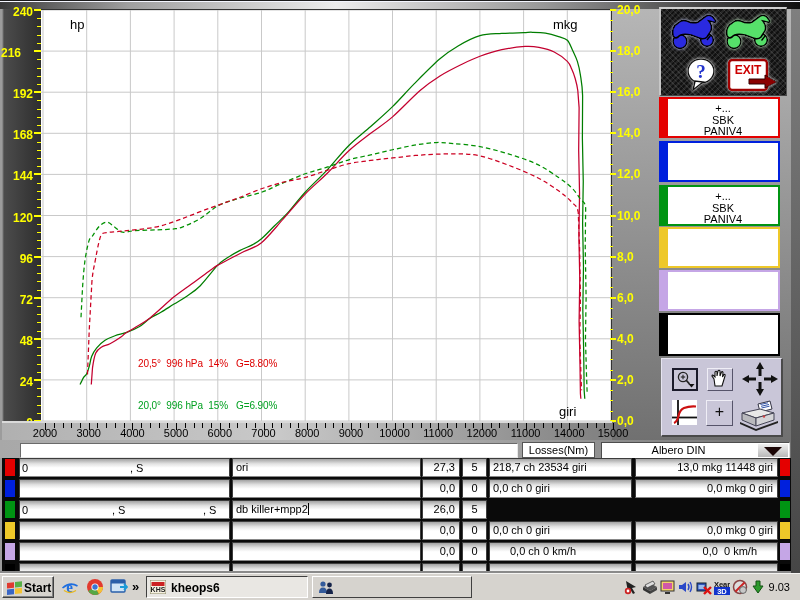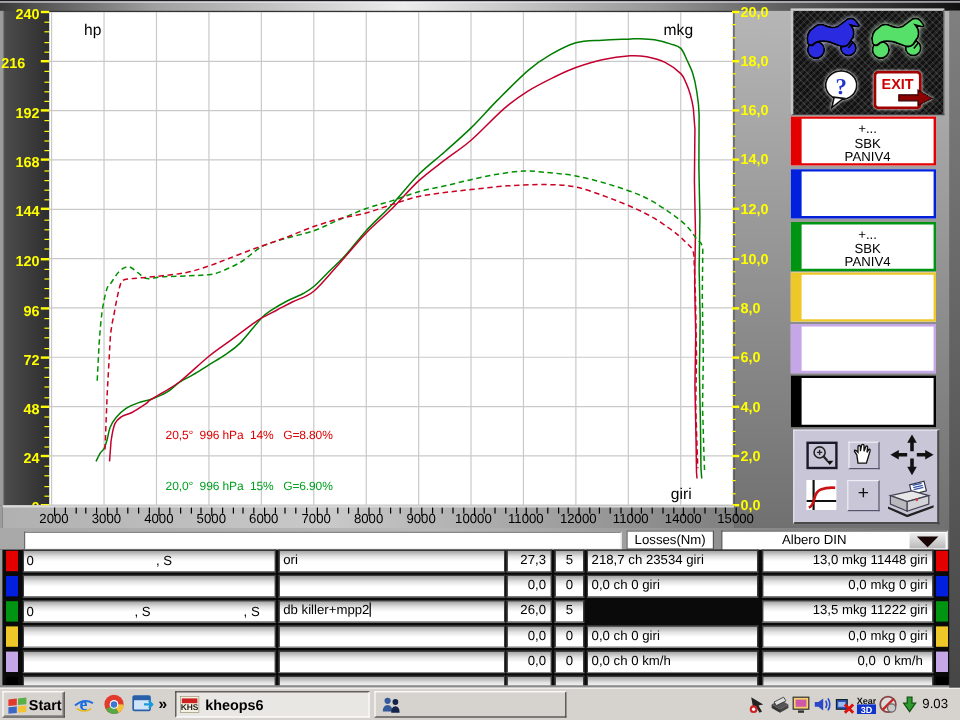--- a/index.html
+++ b/index.html
@@ -486,41 +486,40 @@
         <div class="cell" style="left:487px; width:143px; padding-left:3px;">0,0 ch 0 giri</div>
         <div class="cell" style="left:633px; width:143px; padding-right:4px; text-align:right;">0,0 mkg 0 giri</div>
         <div class="sq" style="left:778px; background:#0020dd;"></div>
       </div>
       <div class="drow" style="top:42px;">
         <div class="sq" style="left:3px; background:#009413;"></div>
         <div class="cell" style="left:17px; width:211px; "><span class="seg" style="left:2px;">0</span><span class="seg" style="left:92px;">, S</span><span class="seg" style="left:183px;">, S</span></div>
         <div class="cell" style="left:230px; width:189px; padding-left:3px;">db killer+mpp2<span class="caret"></span></div>
         <div class="cell" style="left:420px; width:38px; padding-right:4px; text-align:right;">26,0</div>
         <div class="cell" style="left:460px; width:25px; text-align:center;">5</div>
-        <div class="cell" style="left:633px; width:143px; padding-right:4px; text-align:right;">13,5 mkg 11222 giri</div>
         <div class="sq" style="left:778px; background:#009413;"></div>
       </div>
       <div class="drow" style="top:63px;">
         <div class="sq" style="left:3px; background:#eec829;"></div>
         <div class="cell" style="left:17px; width:211px; "></div>
         <div class="cell" style="left:230px; width:189px; padding-left:3px;"></div>
         <div class="cell" style="left:420px; width:38px; padding-right:4px; text-align:right;">0,0</div>
         <div class="cell" style="left:460px; width:25px; text-align:center;">0</div>
         <div class="cell" style="left:487px; width:143px; padding-left:3px;">0,0 ch 0 giri</div>
         <div class="cell" style="left:633px; width:143px; padding-right:4px; text-align:right;">0,0 mkg 0 giri</div>
         <div class="sq" style="left:778px; background:#eec829;"></div>
       </div>
       <div class="drow" style="top:84px;">
         <div class="sq" style="left:3px; background:#c5a6e6;"></div>
         <div class="cell" style="left:17px; width:211px; "></div>
         <div class="cell" style="left:230px; width:189px; padding-left:3px;"></div>
         <div class="cell" style="left:420px; width:38px; padding-right:4px; text-align:right;">0,0</div>
         <div class="cell" style="left:460px; width:25px; text-align:center;">0</div>
-        <div class="cell" style="left:487px; width:143px; padding-left:3px;">0,0 ch 0 km/h</div>
-        <div class="cell" style="left:633px; width:143px; padding-right:8px; text-align:right;">0,0  0 km/h</div>
+        <div class="cell" style="left:487px; width:143px; padding-left:20px;">0,0 ch 0 km/h</div>
+        <div class="cell" style="left:633px; width:143px; padding-right:20px; text-align:right;">0,0  0 km/h</div>
         <div class="sq" style="left:778px; background:#c5a6e6;"></div>
       </div>
       <div class="drow" style="top:105px;">
         <div class="sq" style="left:3px; background:#000000;"></div>
         <div class="cell" style="left:17px; width:211px; "></div>
         <div class="cell" style="left:230px; width:189px; padding-left:3px;"></div>
         <div class="cell" style="left:420px; width:38px; padding-right:4px; text-align:right;"></div>
         <div class="cell" style="left:460px; width:25px; text-align:center;"></div>
         <div class="cell" style="left:487px; width:143px; padding-left:3px;"></div>
         <div class="cell" style="left:633px; width:143px; padding-right:4px; text-align:right;"></div>

